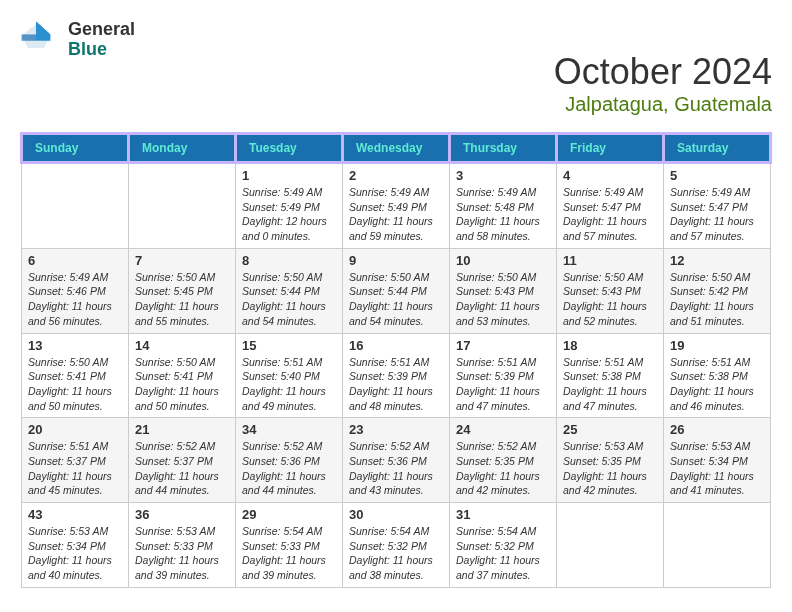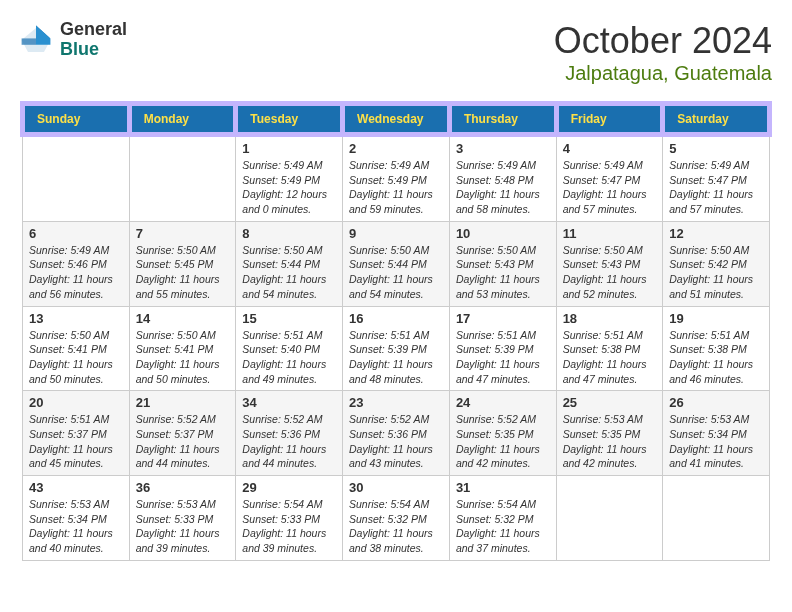--- a/index.html
+++ b/index.html
@@ -11,22 +11,21 @@
       padding: 20px;
     }
     .header {
       display: flex;
       justify-content: space-between;
       align-items: flex-start;
       margin-bottom: 16px;
     }
     .logo {
       display: flex;
-      align-items: center;
-      gap: 8px;
+      gap: 16px;
     }
     .logo-text {
       display: flex;
       flex-direction: column;
       line-height: 1.1;
     }
     .logo-general {
       font-size: 18px;
       font-weight: bold;
       color: #333;
@@ -35,43 +34,44 @@
       font-size: 18px;
       font-weight: bold;
       color: #0f766e;
     }
     .logo-icon {
       width: 32px;
       height: 32px;
     }
     .title-block {
       text-align: right;
+      margin-top: 31px;
     }
     .month-title {
       font-size: 36px;
       font-weight: normal;
       color: #333;
     }
     .location-title {
       font-size: 20px;
       color: #4d7c0f;
     }
     .calendar {
       width: 100%;
       border-collapse: collapse;
       font-size: 11px;
     }
     .calendar th {
       background: #1a6faf;
-      color: #fde047;
+      color: #5eead4;
       text-align: left;
       padding: 6px 12px;
       font-size: 12px;
       font-weight: bold;
-      border: 5px solid #c4b5fd;
+      border: 3px solid #c4b5fd;
     }
     .calendar td {
       border: 1px solid #ccc;
       vertical-align: top;
       padding: 4px 6px;
       width: 107px;
       min-height: 80px;
       background: #fff;
     }
     .calendar tr:nth-child(even) td {

